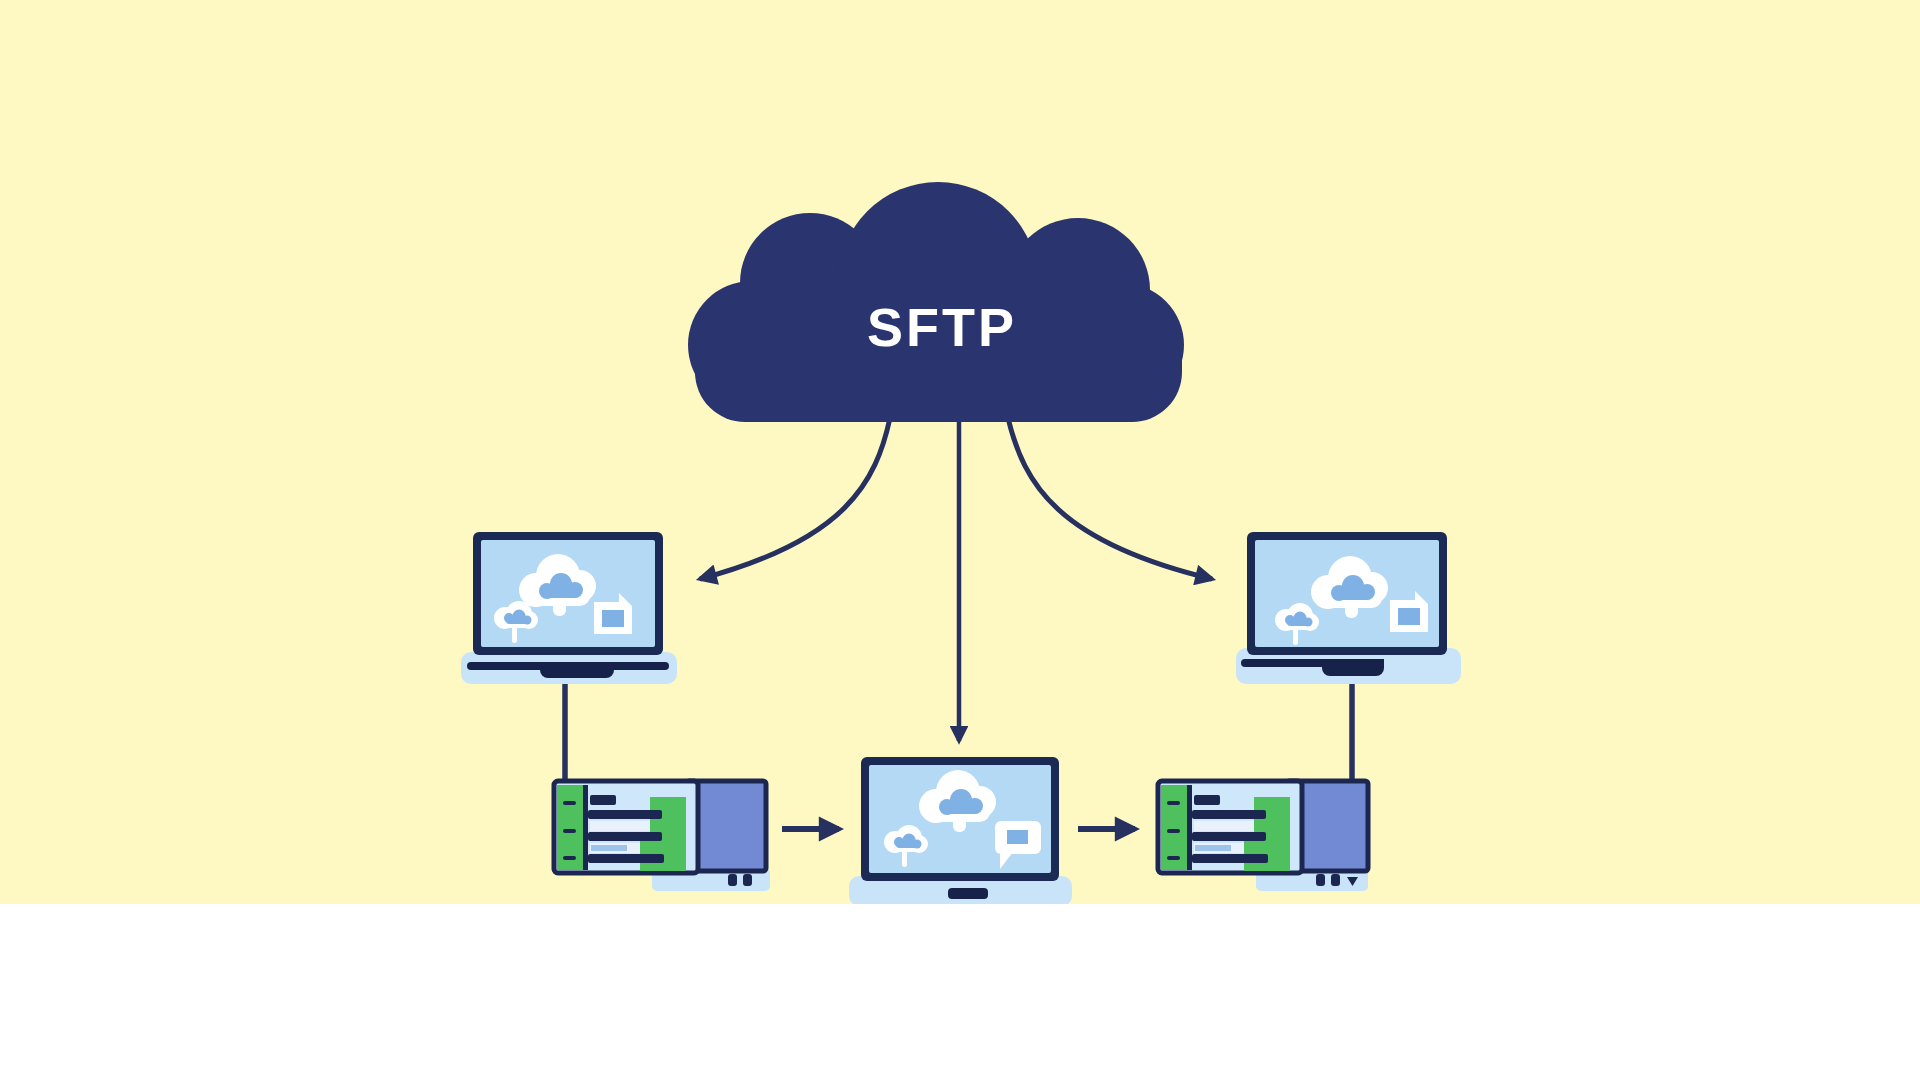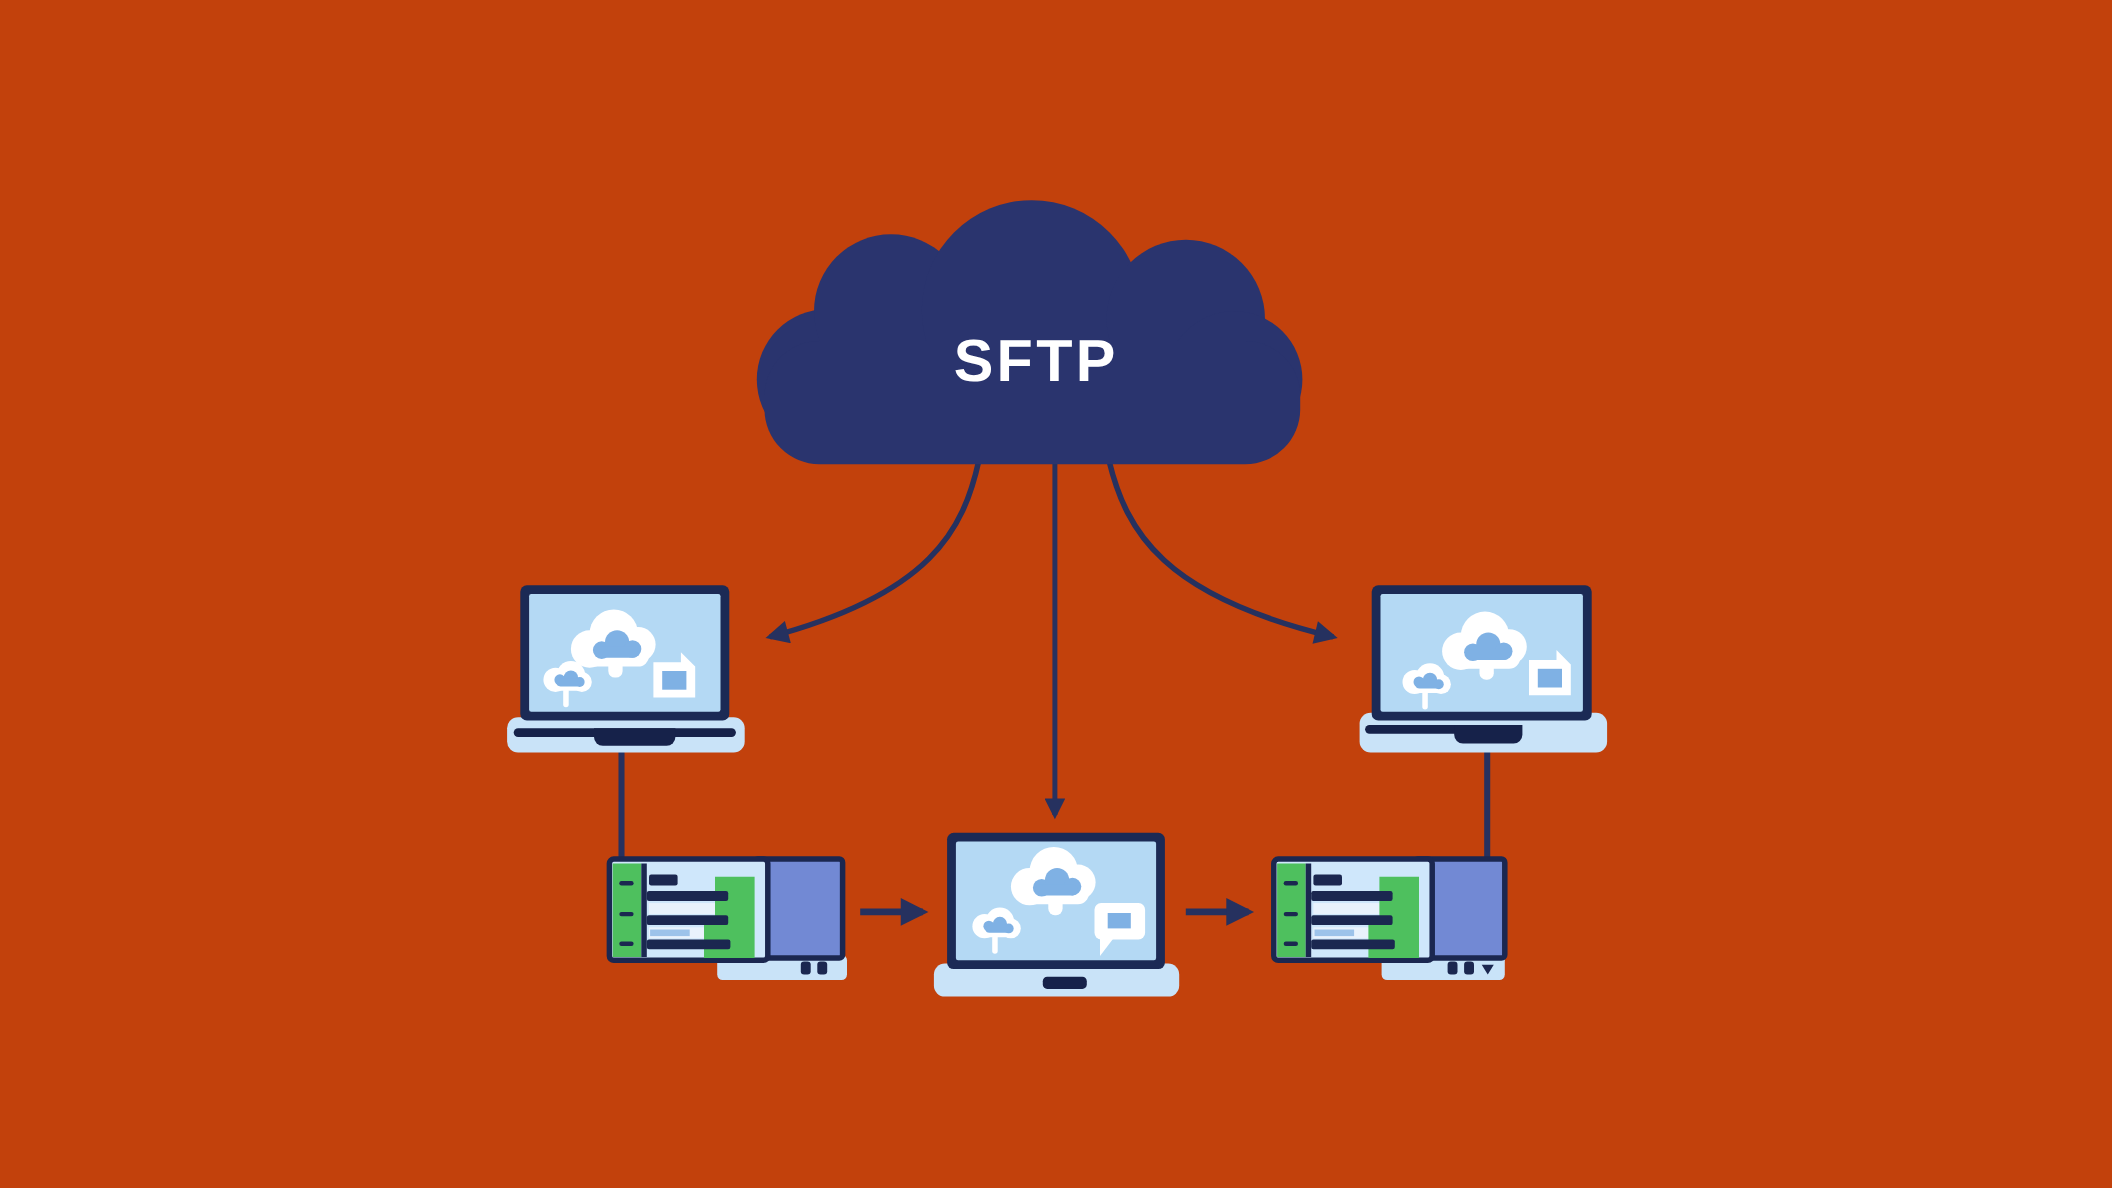--- a/index.html
+++ b/index.html
@@ -4,22 +4,22 @@
 <style>
   html, body {
     margin: 0;
     padding: 0;
     background: #ffffff;
     font-family: "Liberation Sans", sans-serif;
   }
   .stage {
     position: relative;
     width: 1920px;
-    height: 1080px;
-    background: #c2410c;
+    height: 904px;
+    background: #fef9c3;
     overflow: hidden;
   }
   .stage svg { display: block; width: 1920px; height: 1080px; }
   text.cloud-label {
     font-family: "Liberation Sans", "DejaVu Sans", sans-serif;
     font-weight: 700;
     font-size: 54px;
     letter-spacing: 3px;
     fill: #ffffff;
   }

